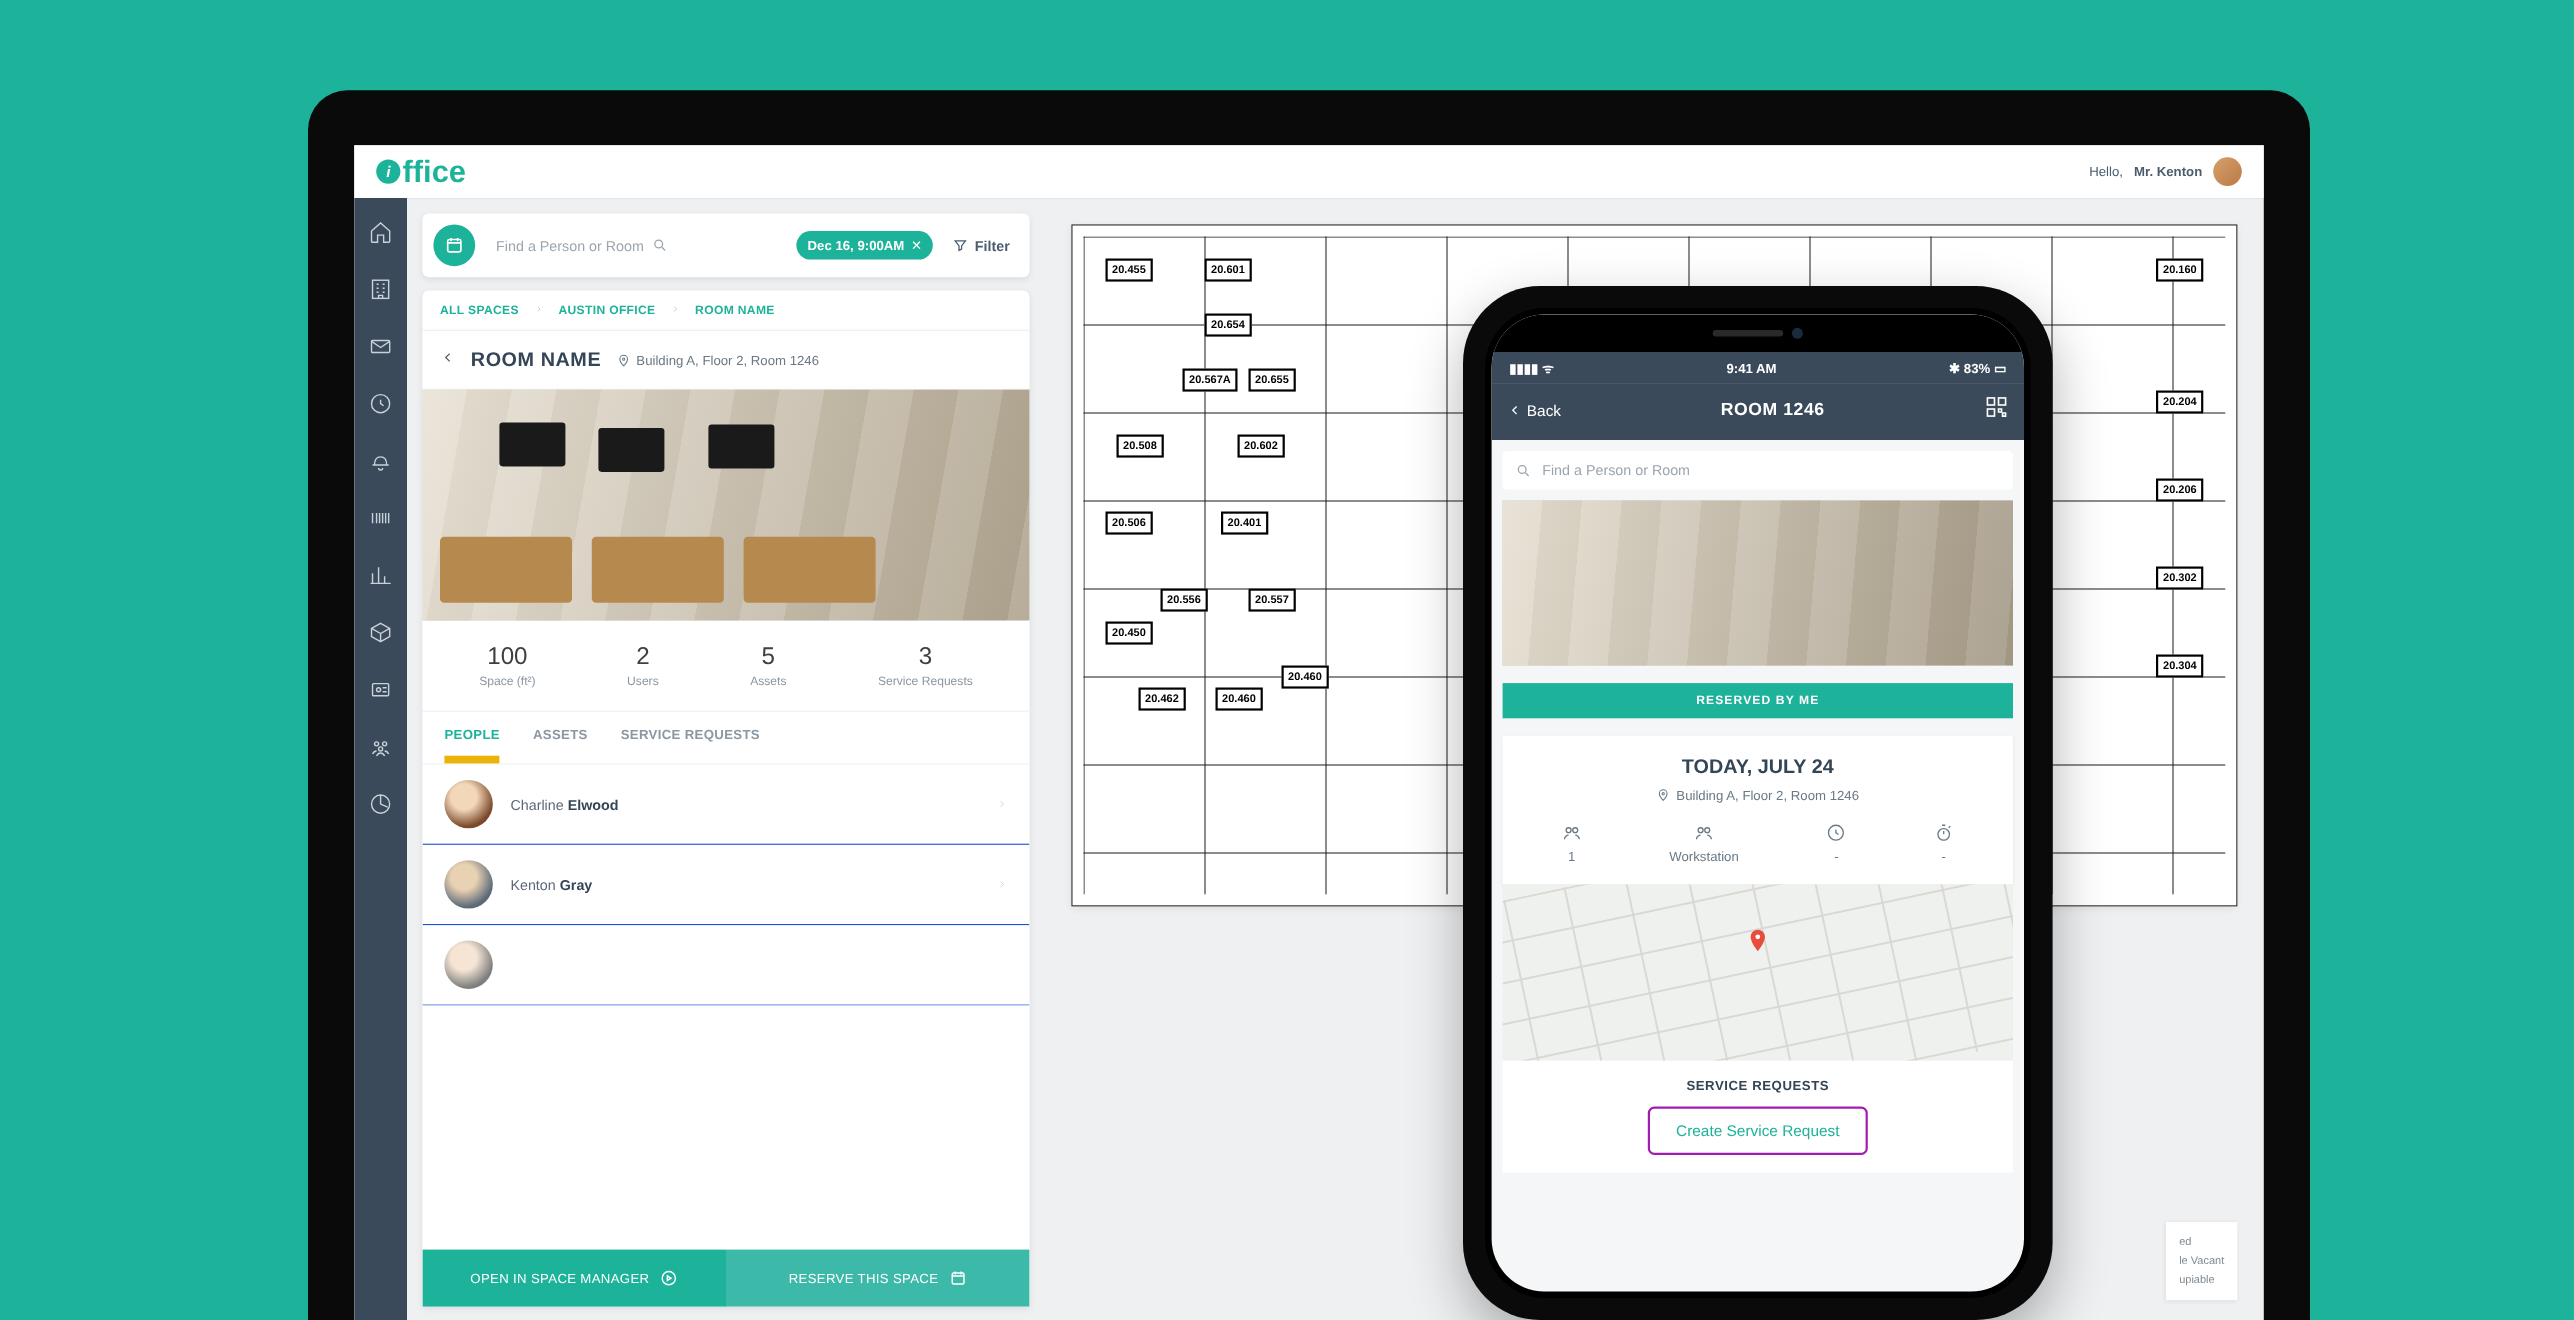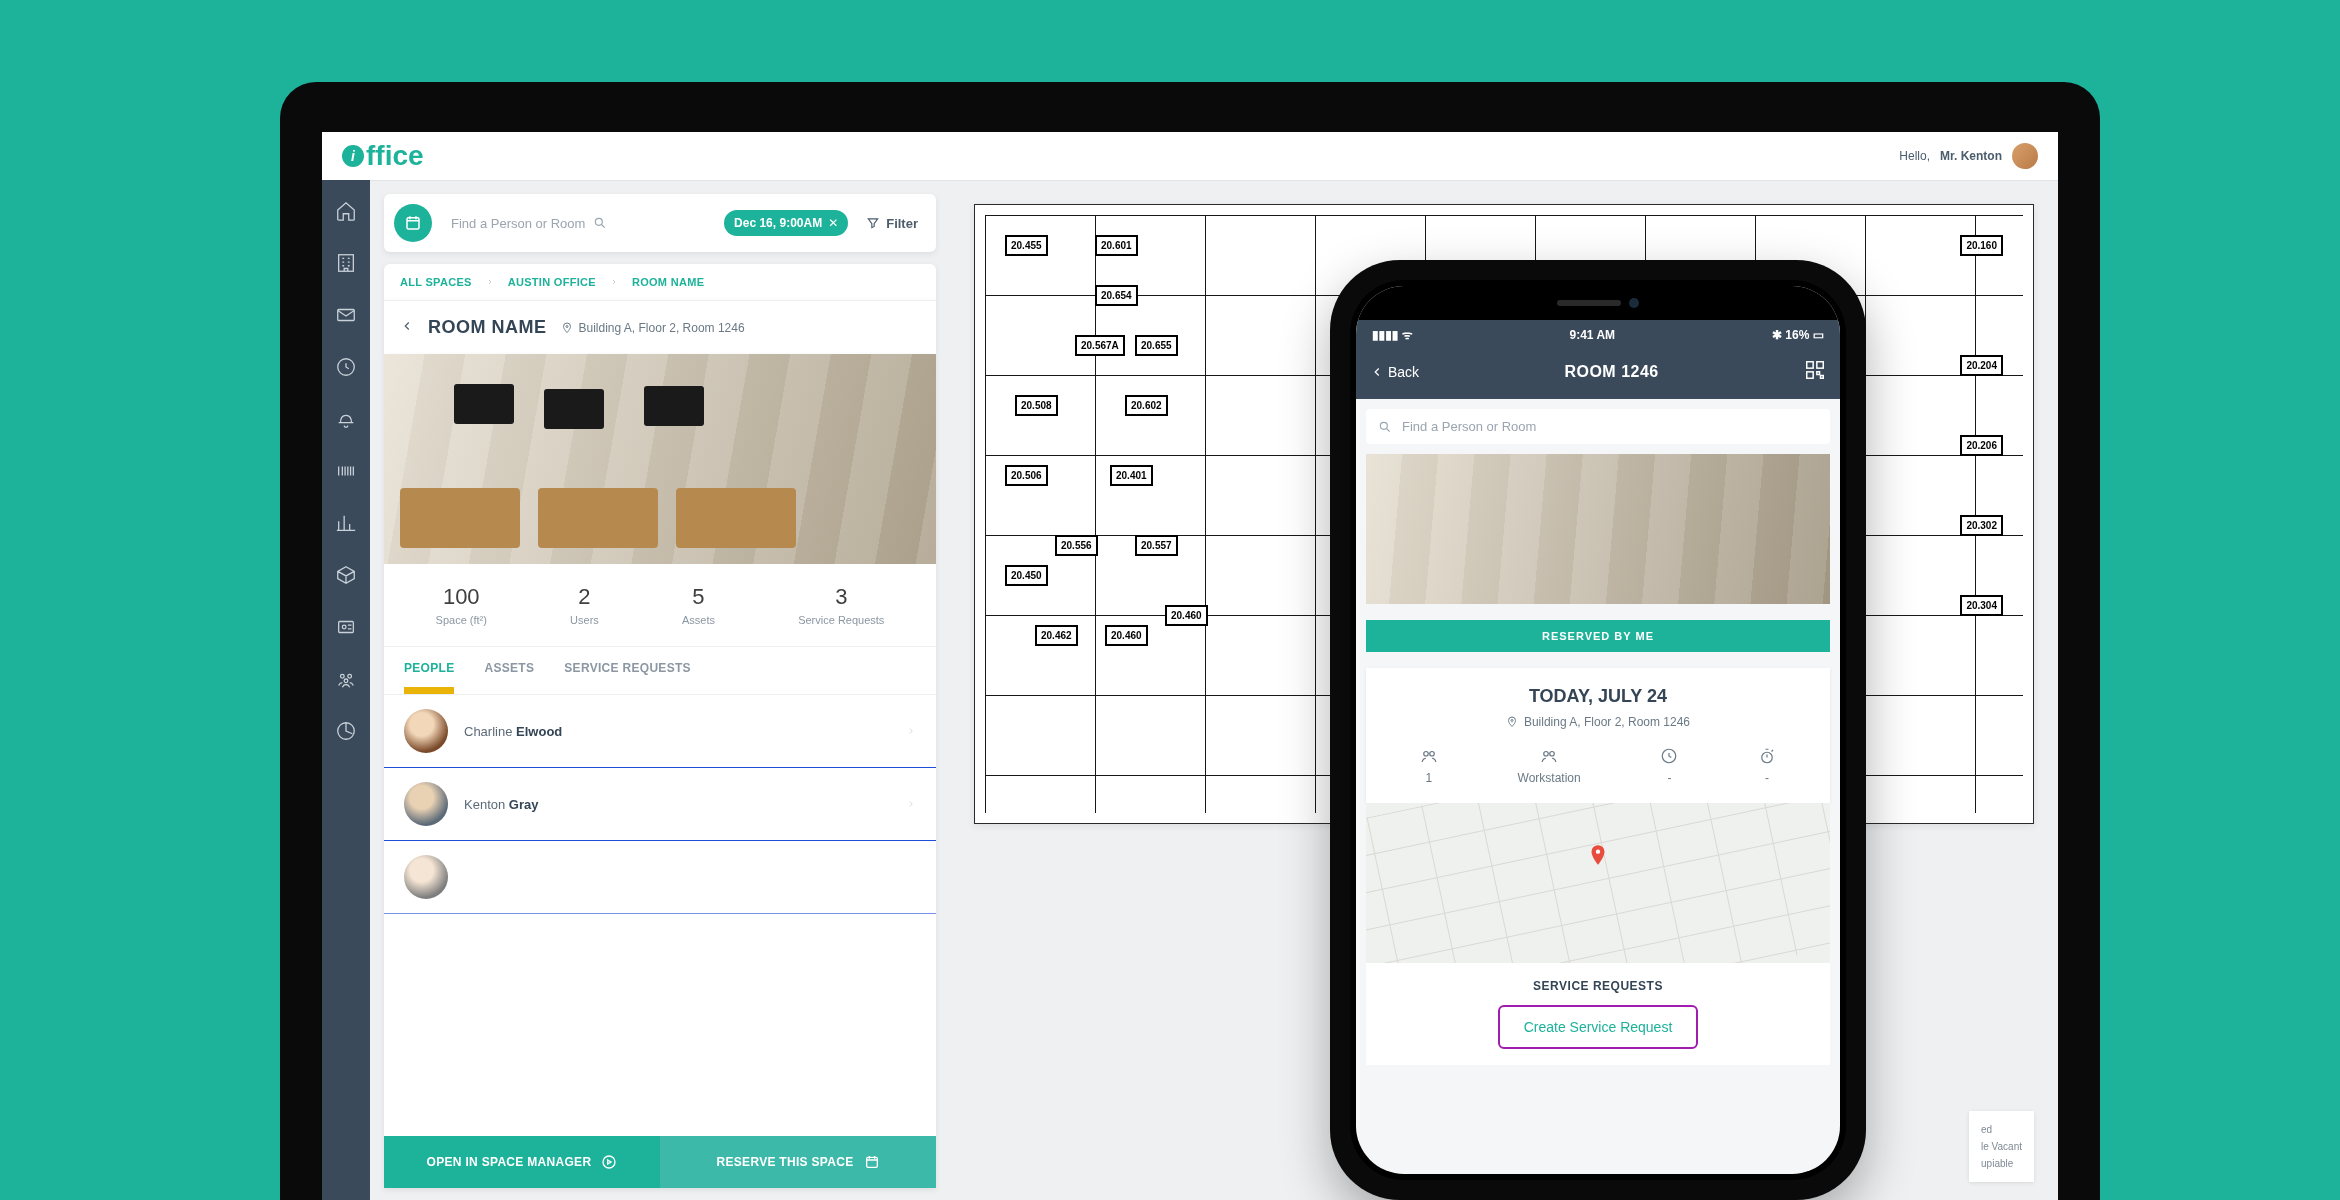--- a/index.html
+++ b/index.html
@@ -149,21 +149,21 @@
 }
 .av1 { background: radial-gradient(circle at 40% 35%, #f3d7b9 30%, #7a4a2a 70%); }
 .av2 { background: radial-gradient(circle at 40% 35%, #e9d1b3 30%, #5c6a78 70%); }
 .av3 { background: radial-gradient(circle at 40% 35%, #e9cba4 30%, #3b3025 70%); }
 .av4 { background: radial-gradient(circle at 40% 35%, #f0d4b8 30%, #2a2a2a 70%); }
 .person .name { font-size: 13px; color: #5c6a78; flex: 1; }
 .person .name b { color: #344556; }
 .person svg { width: 10px; height: 10px; stroke: #c9d1d9; fill: none; stroke-width: 2; }
 .panel-actions { display: flex; }
 .action-btn {
-  flex: 1; background: #1db29a; color: #fff; font-size: 12px; font-weight: 700;
+  flex: 1; background: #1db29a; color: #fff; font-size: 12px; font-weight: 400;
   letter-spacing: 0.3px; text-align: center; padding: 18px 2px; cursor: pointer;
   display: flex; align-items: center; justify-content: center; gap: 10px;
 }
 .action-btn.alt { background: #3db9aa; }
 .action-btn svg { width: 16px; height: 16px; stroke: #fff; fill: none; stroke-width: 2; }
 .floorplan {
   flex: 1; position: relative; padding: 24px;
 }
 .fp-card {
   background: #fff; border: 1px solid #2a2a2a; box-shadow: 0 2px 8px rgba(0,0,0,0.08);
@@ -491,21 +491,21 @@
 <div class="phone-frame">
   <div class="phone-inner">
     <div class="phone-screen">
       <div class="phone-notch-area">
         <div class="speaker"></div>
         <div class="cam"></div>
       </div>
       <div class="statusbar">
         <div>▮▮▮▮ ᯤ</div>
         <div>9:41 AM</div>
-        <div>✱ <span>16%</span> ▭</div>
+        <div>✱ <span>83%</span> ▭</div>
       </div>
       <div class="phone-header">
         <div class="phone-back">
           <svg viewBox="0 0 24 24">
               <path d="M15 6l-6 6 6 6"></path>
             </svg>
           <span>Back</span>
         </div>
         <div class="phone-title">ROOM 1246</div>
         <div class="phone-qr">

